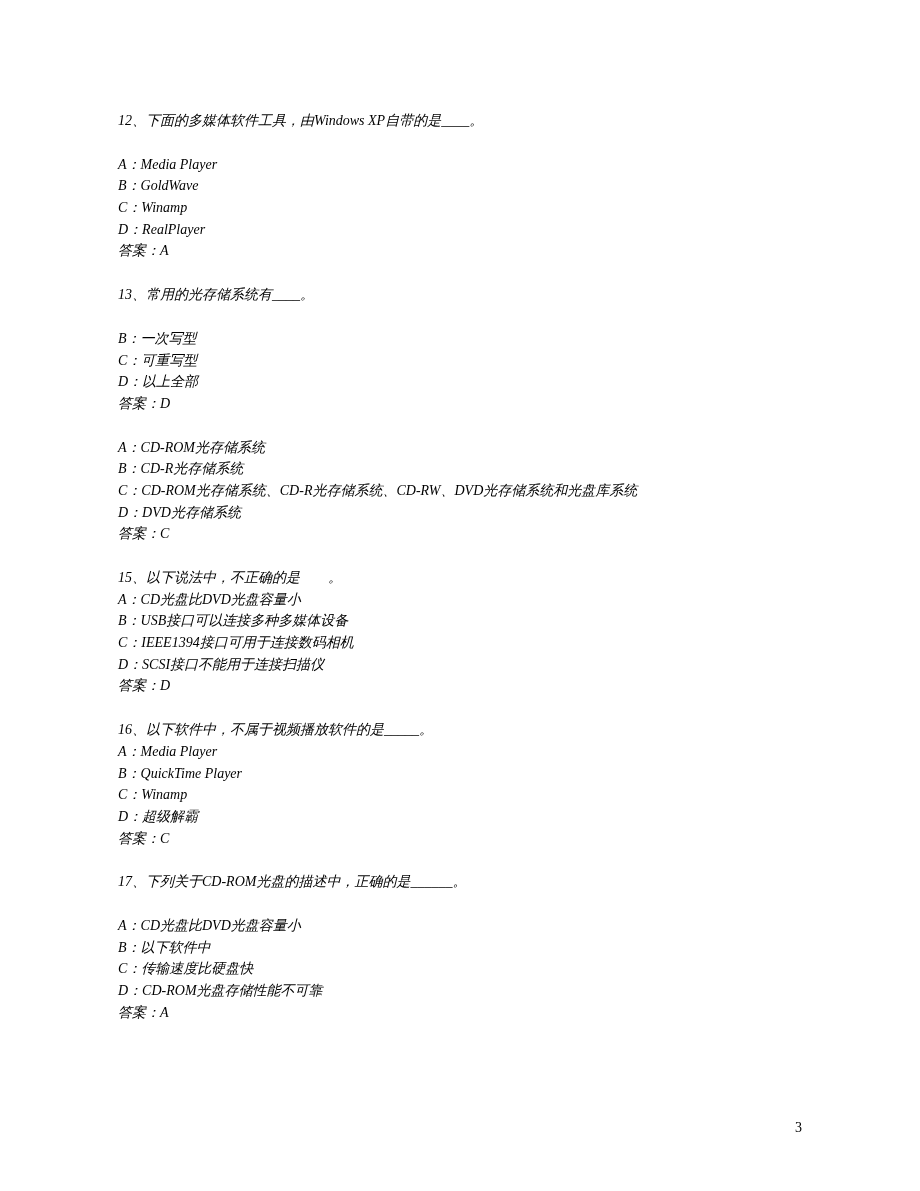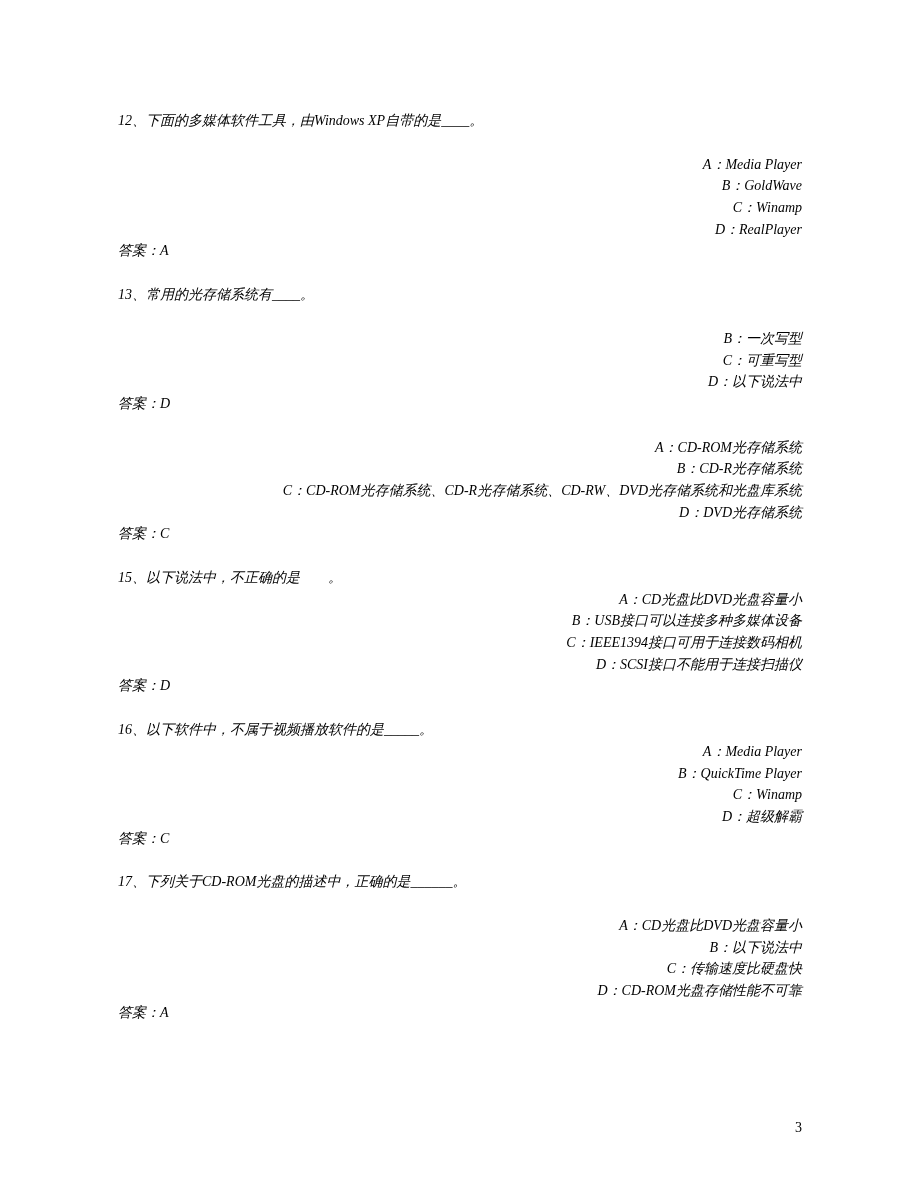--- a/index.html
+++ b/index.html
@@ -23,21 +23,20 @@
       font-style: italic;
     }
     .question-text {
       margin-bottom: 22px;
     }
     .question-text.tight {
       margin-bottom: 0;
     }
     .option-line {
       display: block;
-      text-align: right;
     }
     .answer-line {
       display: block;
     }
     .page-number {
       position: absolute;
       bottom: 52px;
       right: 118px;
       font-size: 14px;
       font-family: "SimSun", "宋体", serif;
@@ -54,21 +53,21 @@
     <div class="option-line">B：GoldWave</div>
     <div class="option-line">C：Winamp</div>
     <div class="option-line">D：RealPlayer</div>
     <div class="answer-line">答案：A</div>
   </div>
 
   <div class="question-block">
     <div class="question-text">13、常用的光存储系统有____。</div>
     <div class="option-line">B：一次写型</div>
     <div class="option-line">C：可重写型</div>
-    <div class="option-line">D：以下说法中</div>
+    <div class="option-line">D：以上全部</div>
     <div class="answer-line">答案：D</div>
   </div>
 
   <div class="question-block">
     <div class="option-line">A：CD-ROM光存储系统</div>
     <div class="option-line">B：CD-R光存储系统</div>
     <div class="option-line">C：CD-ROM光存储系统、CD-R光存储系统、CD-RW、DVD光存储系统和光盘库系统</div>
     <div class="option-line">D：DVD光存储系统</div>
     <div class="answer-line">答案：C</div>
   </div>
@@ -87,21 +86,21 @@
     <div class="option-line">A：Media Player</div>
     <div class="option-line">B：QuickTime Player</div>
     <div class="option-line">C：Winamp</div>
     <div class="option-line">D：超级解霸</div>
     <div class="answer-line">答案：C</div>
   </div>
 
   <div class="question-block">
     <div class="question-text">17、下列关于CD-ROM光盘的描述中，正确的是______。</div>
     <div class="option-line">A：CD光盘比DVD光盘容量小</div>
-    <div class="option-line">B：以下说法中</div>
+    <div class="option-line">B：以下软件中</div>
     <div class="option-line">C：传输速度比硬盘快</div>
     <div class="option-line">D：CD-ROM光盘存储性能不可靠</div>
     <div class="answer-line">答案：A</div>
   </div>
 
 </div>
 
 <div class="page-number">3</div>
 
 </body></html>

